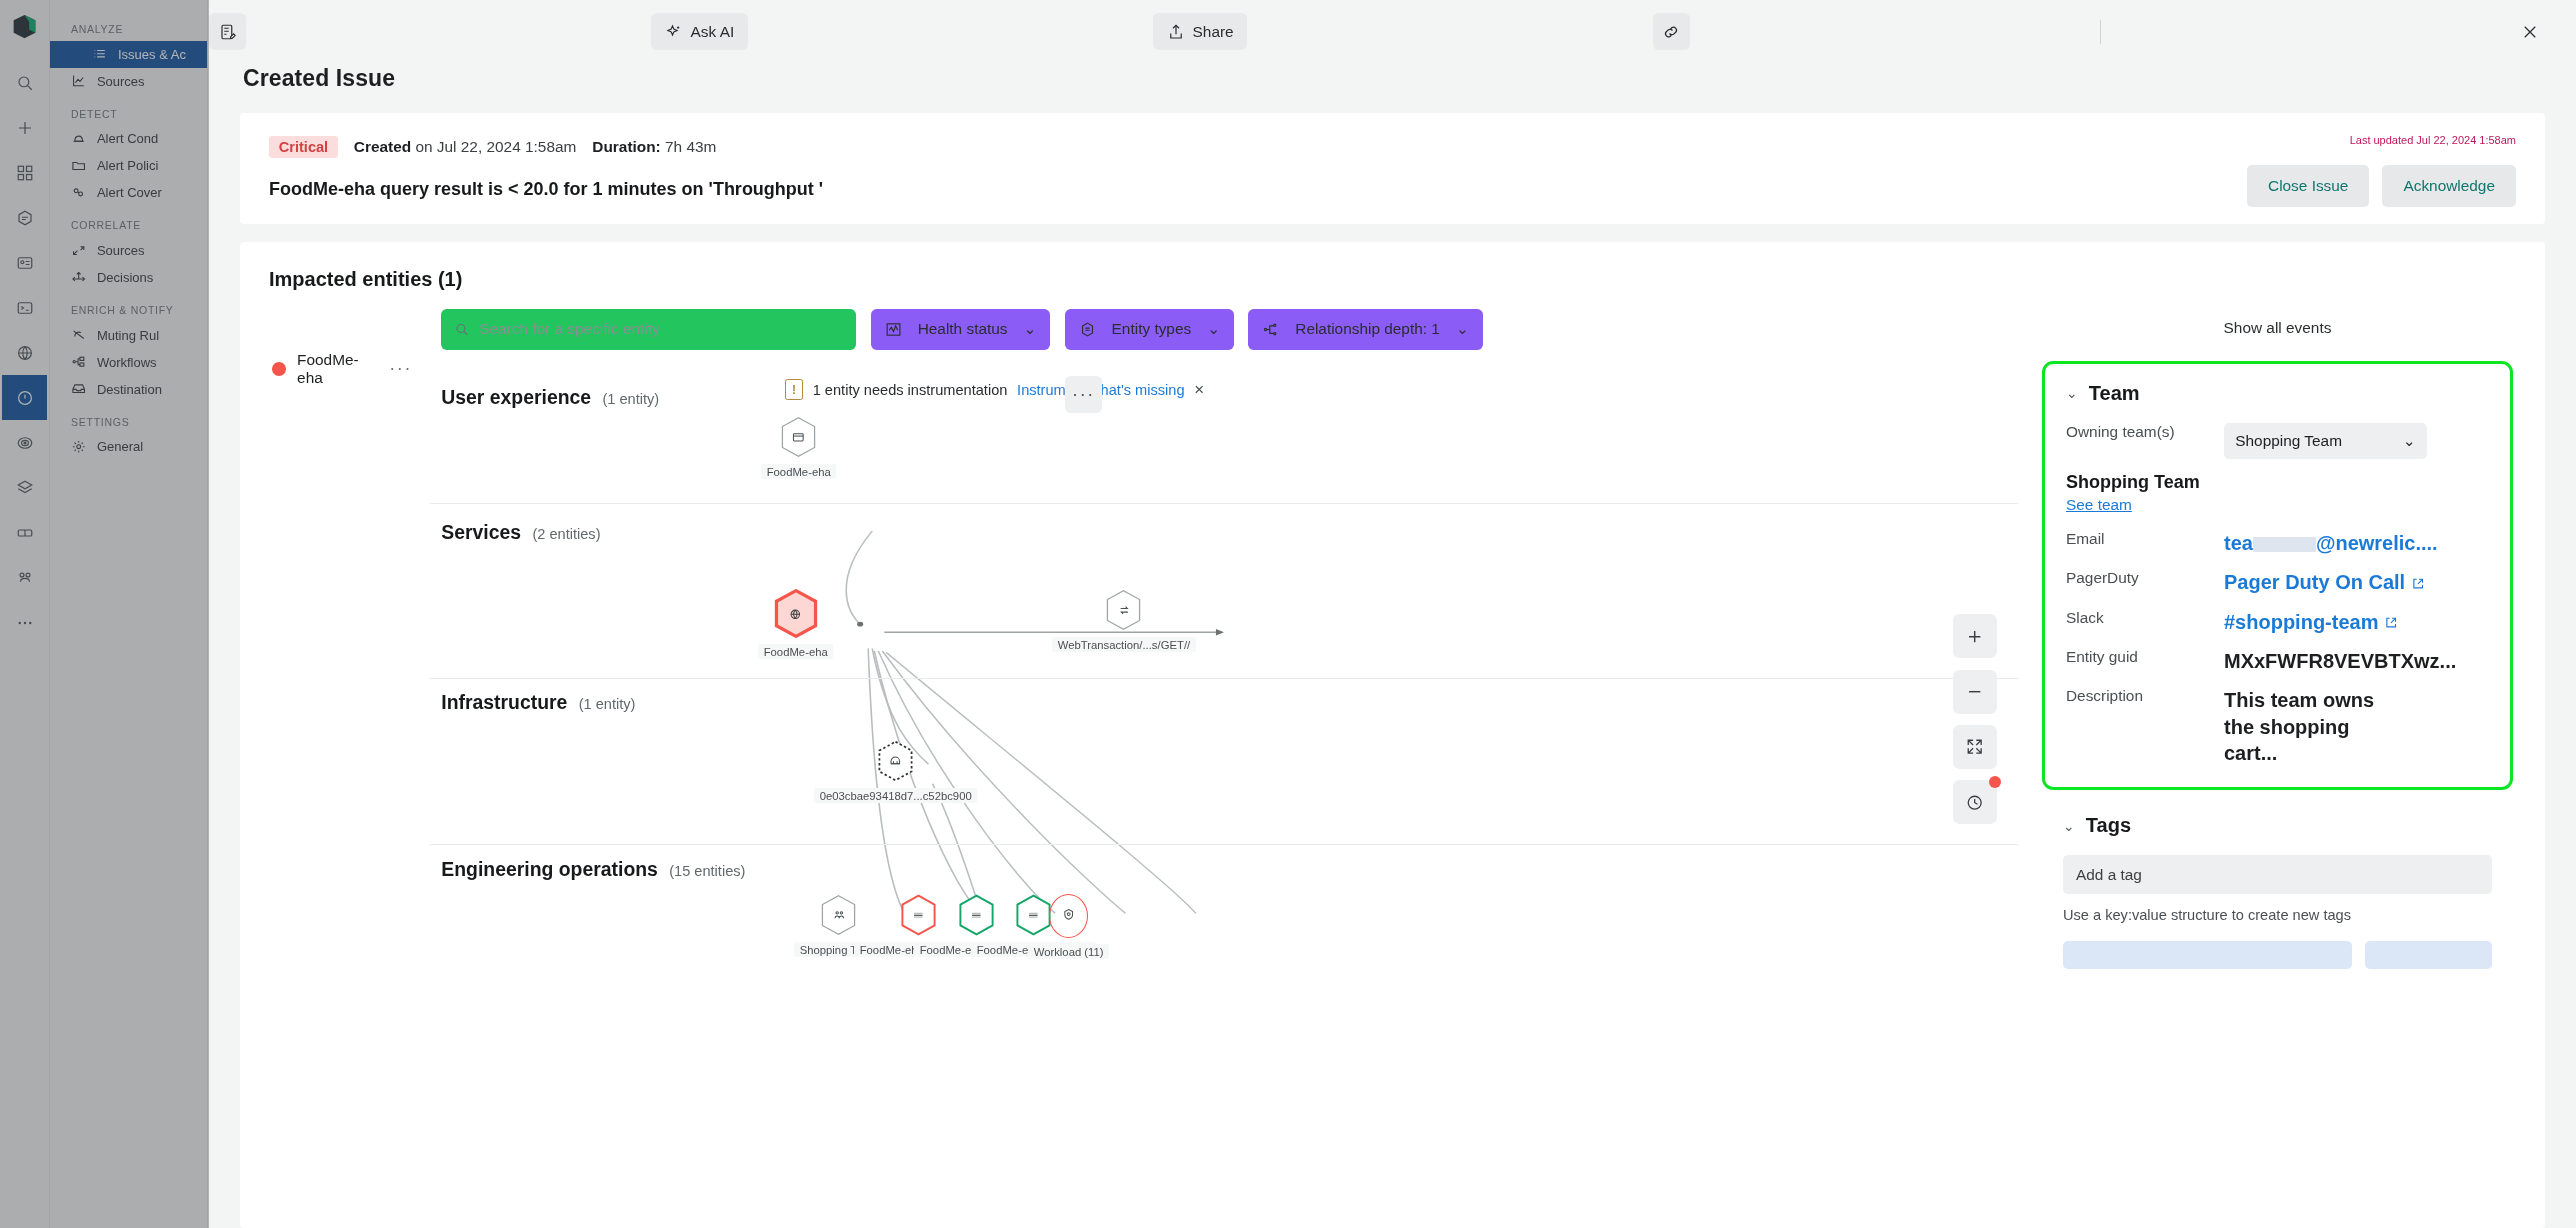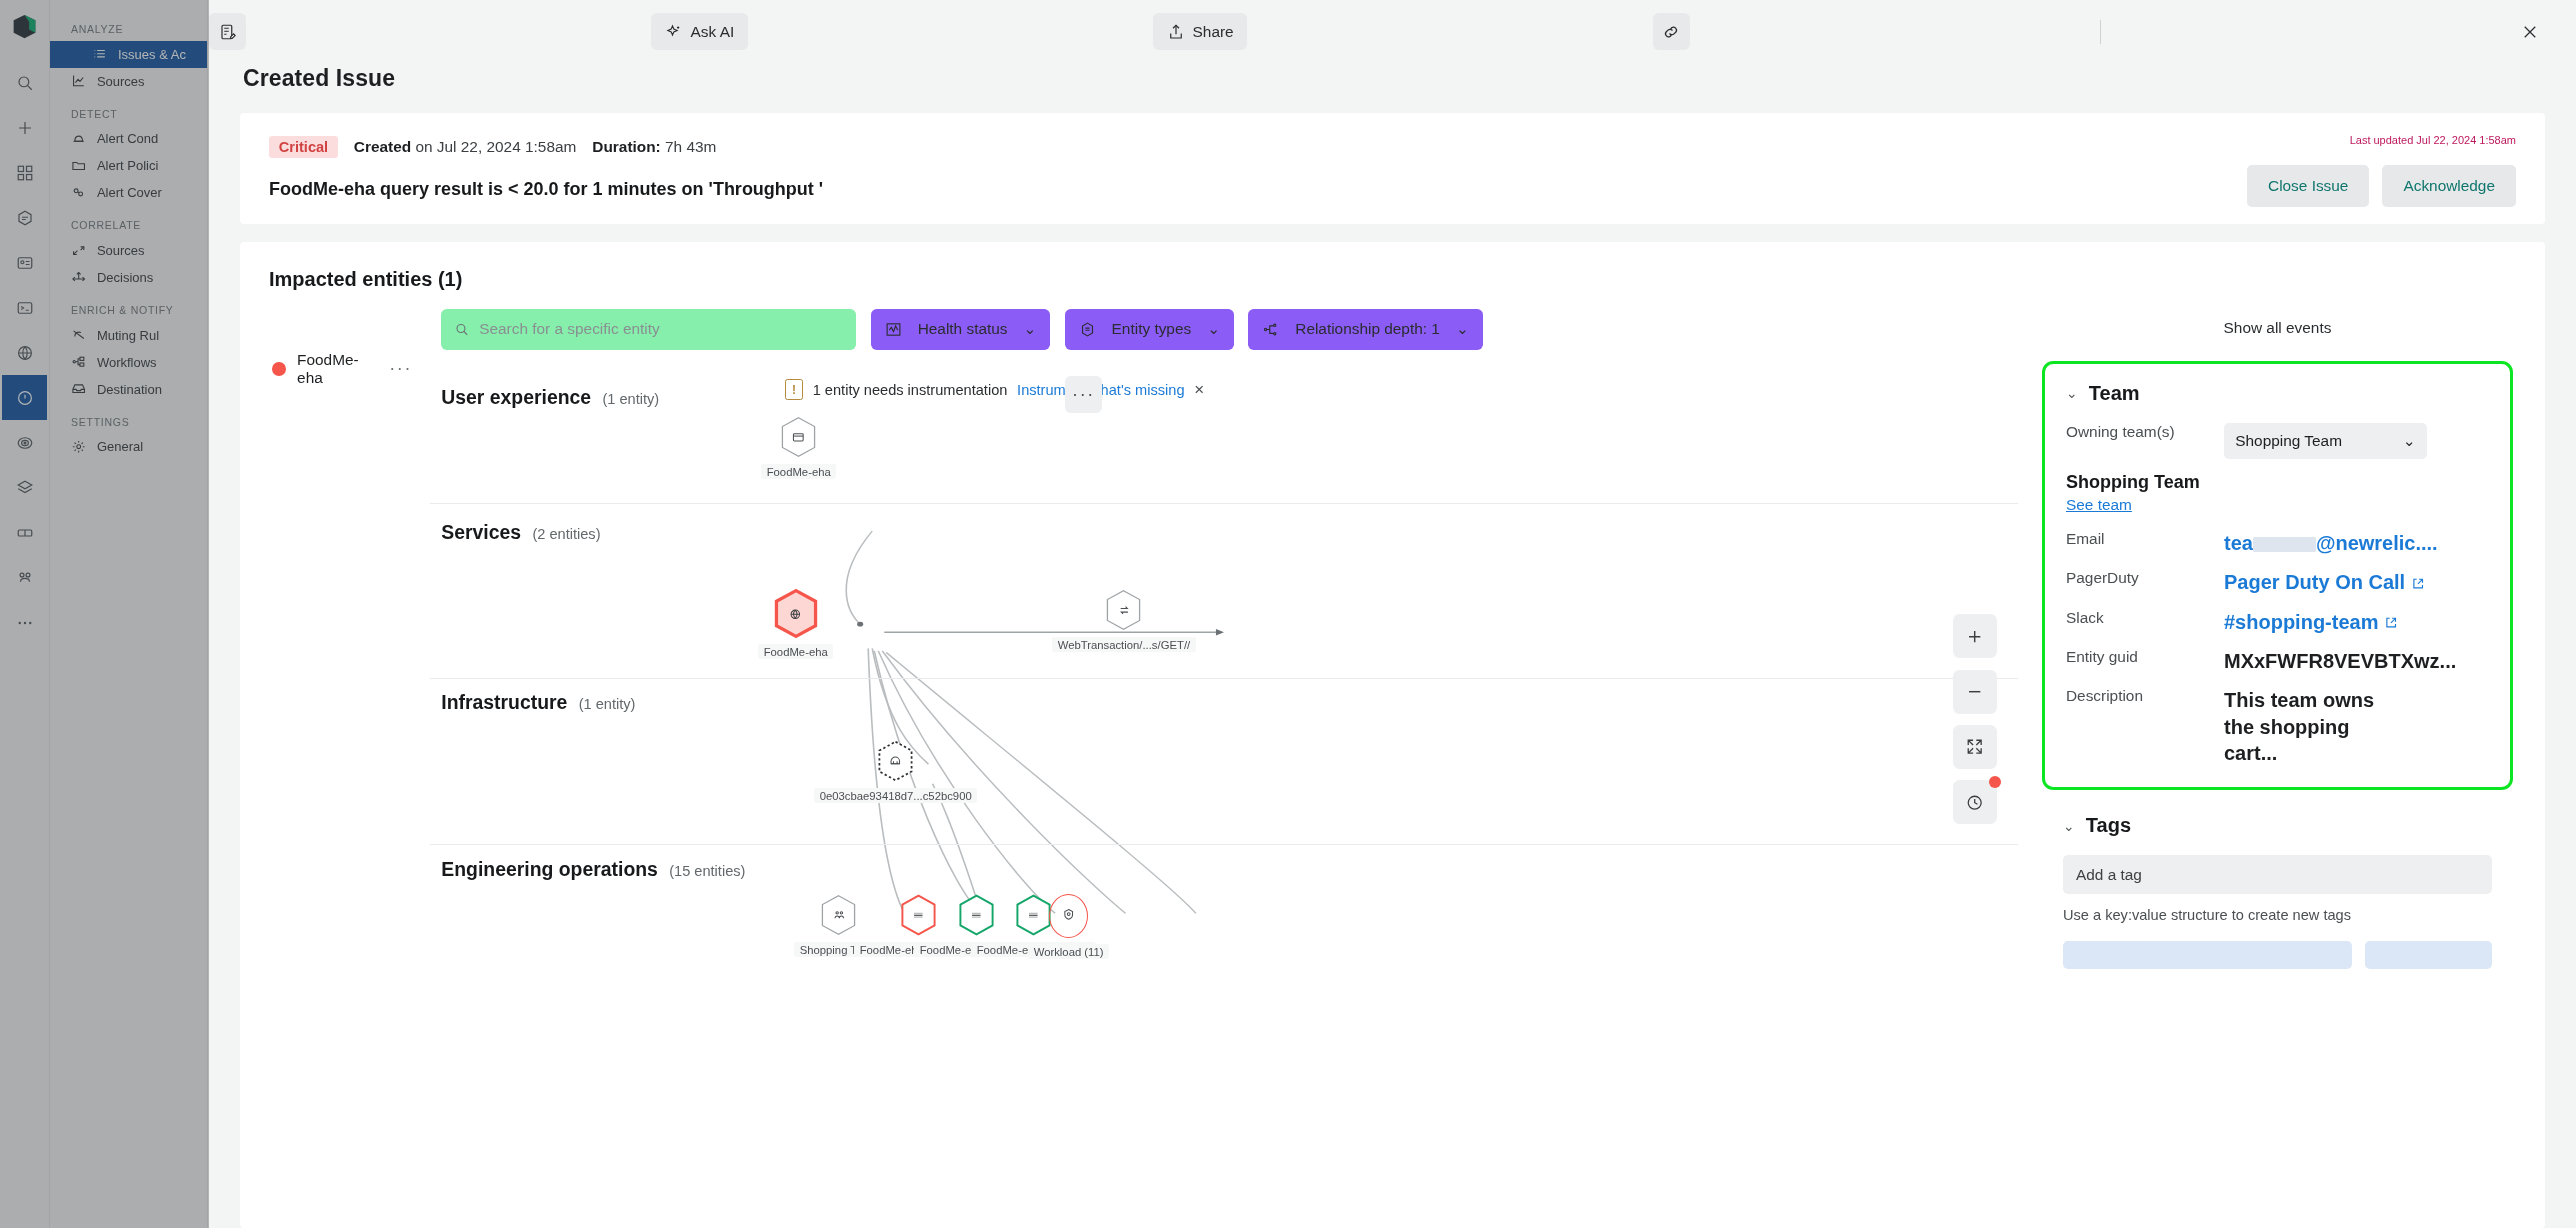--- a/index.html
+++ b/index.html
@@ -121,21 +121,21 @@
   .ent-dot {
     width: 13.8px; height: 13.8px; border-radius: 50%; background: #f5554a;
     flex: none;
   }
   .ent-more { margin-left: auto; color: #6b7174; font-size: 18px; padding-right: 18px; letter-spacing: 1.6px;}
 
   
   .graph-col { flex: 1; min-width: 0; position: relative; padding-top: 18px; }
   .filters { display: flex; gap: 14.6px; align-items: center; padding-left: 11.3px;}
   .search-box {
-    width: 415px; height: 41px; background: #86efac; border-radius: 5.7px;
+    width: 415px; height: 41px; background: #22c55e; border-radius: 5.7px;
     display: flex; align-items: center; gap: 9px; padding: 16px 13px;
   }
   .search-box input {
     border: none; background: transparent; outline: none; font-size: 15.4px;
     color: #3b3f42; font-family: inherit; width: 100%;
   }
   .search-box input::placeholder { color: #8a8f92; }
   .chip {
     height: 41px; background: #8b5cf6; border-radius: 5.7px; display: flex;
     align-items: center; gap: 16px; padding: 0 13.8px; font-size: 15.4px;

